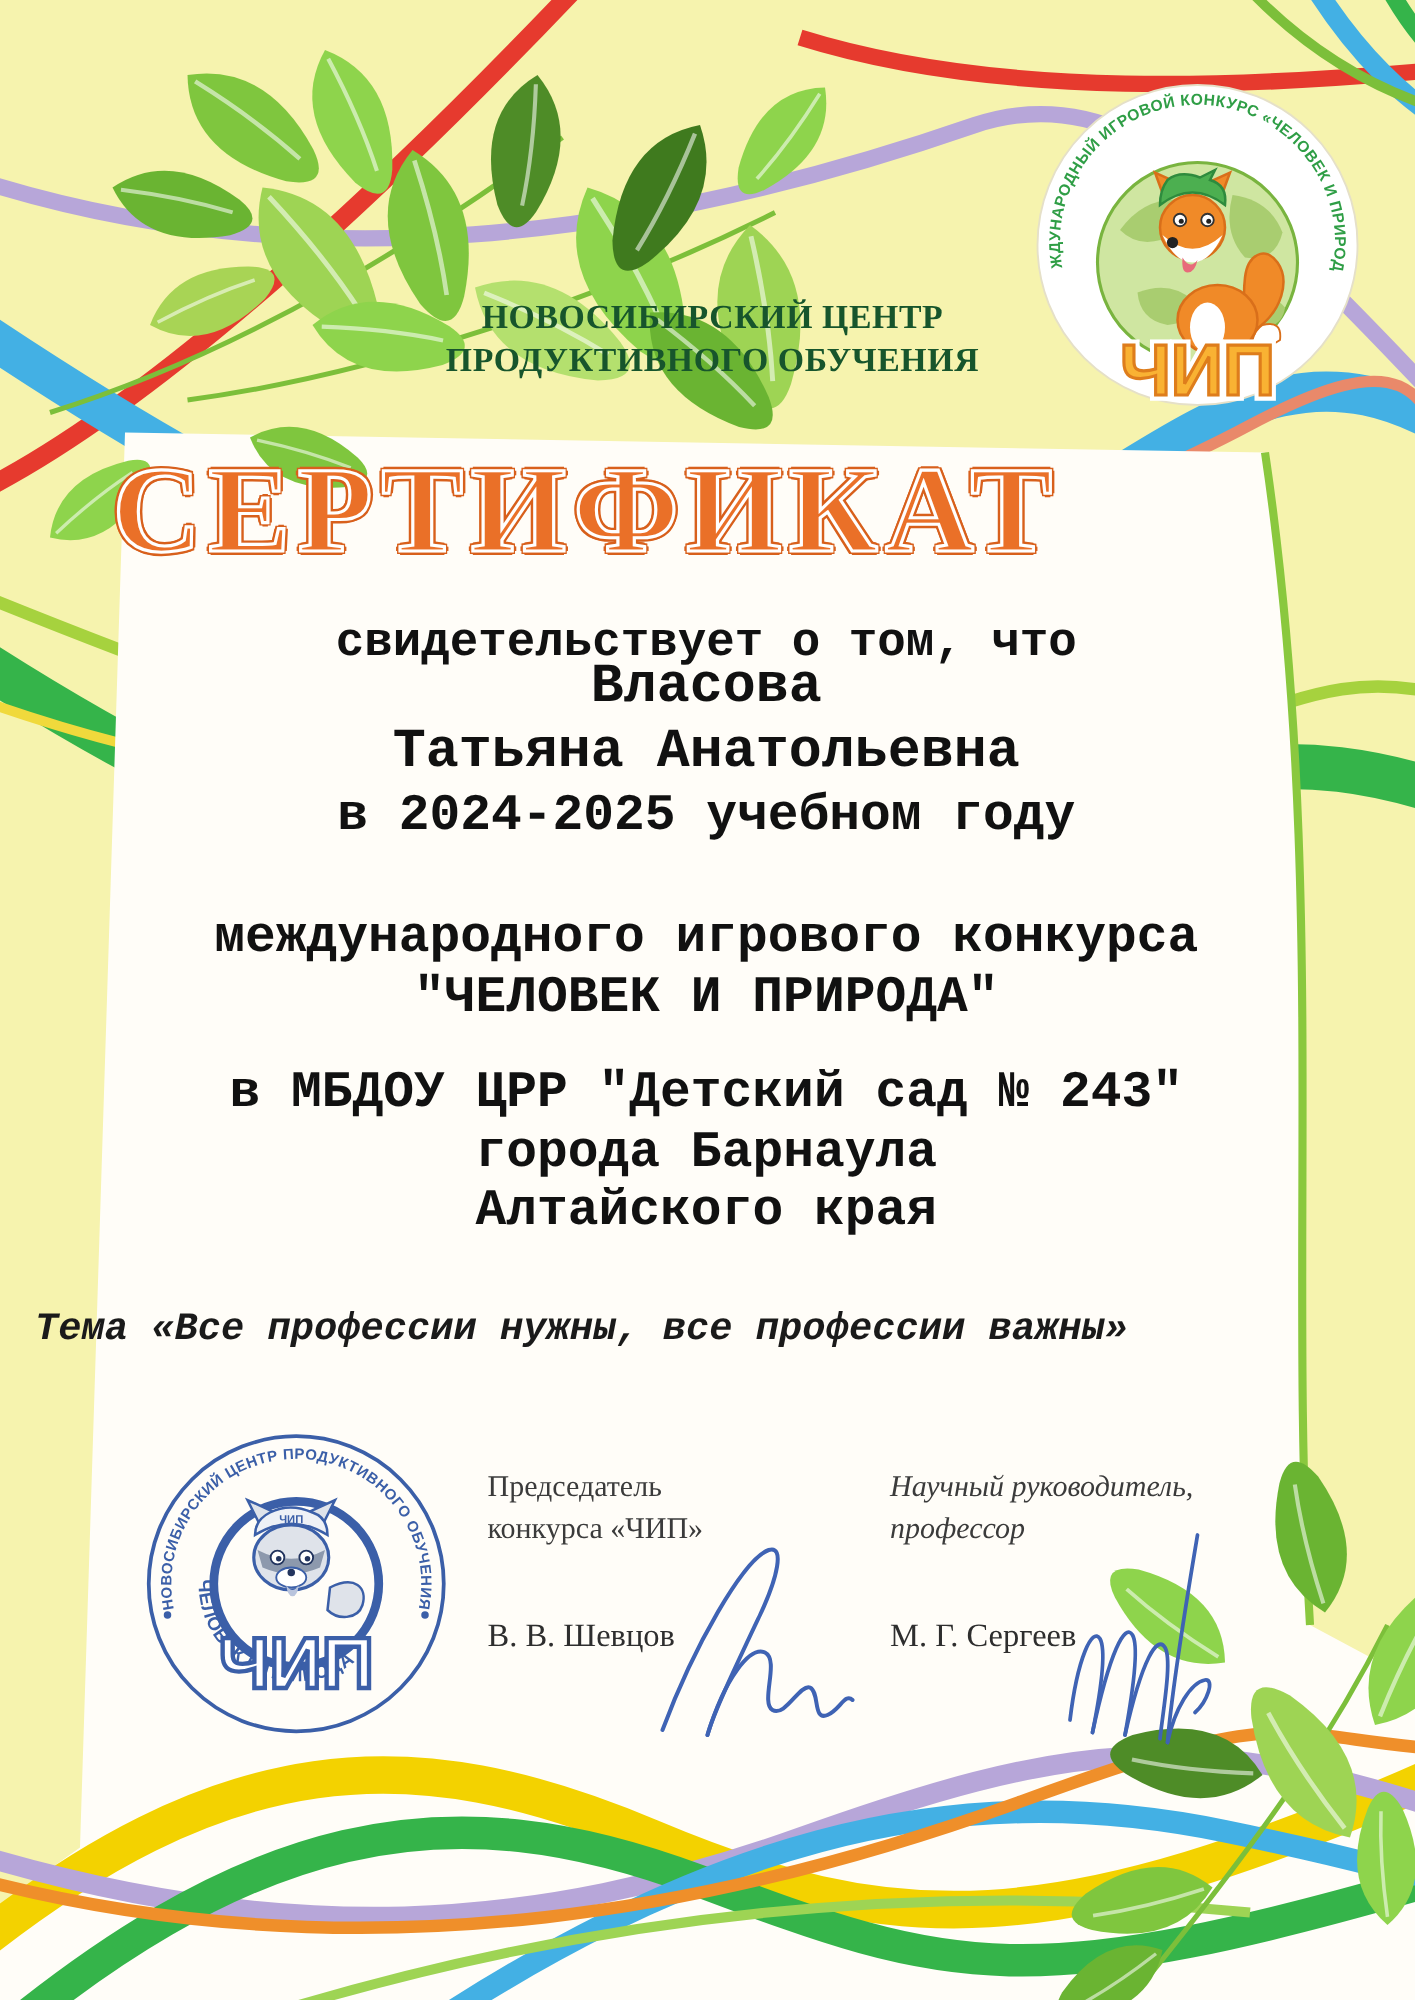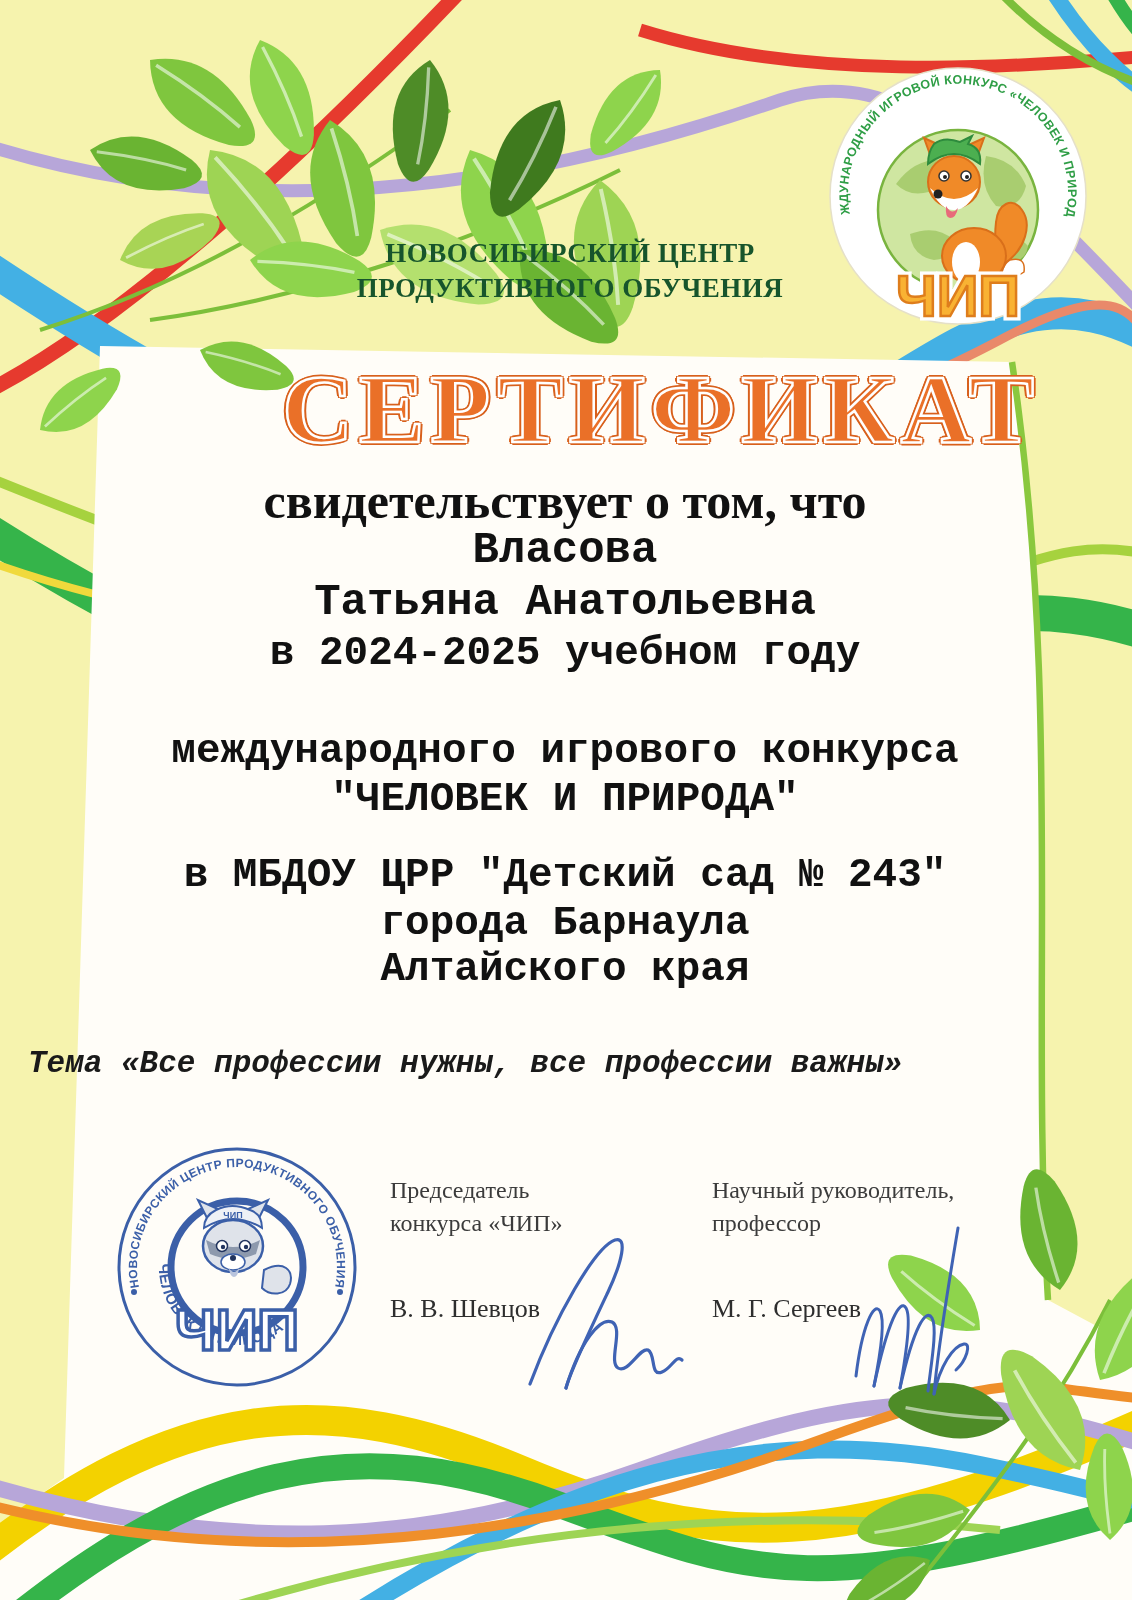--- a/index.html
+++ b/index.html
@@ -9,55 +9,55 @@
     font-family:"Liberation Sans", sans-serif;
   }
   .bg{position:absolute;left:0;top:0;width:1132px;height:1600px;z-index:0;}
   .layer{position:absolute;z-index:3;}
   .org-header{
     left:150px; top:236px; width:840px; text-align:center;
     font-family:"Liberation Serif","DejaVu Serif",serif; font-weight:bold;
     font-size:27px; line-height:1.3; color:#17552c; letter-spacing:.5px;
   }
   .cert-title{
-    left:90px; top:356px; width:950px; text-align:right;
+    left:90px; top:356px; width:950px; text-align:left;
     font-family:"Liberation Serif","DejaVu Serif",serif; font-weight:bold;
     font-size:98px; line-height:1.1; color:#ea7028; letter-spacing:6px;
     -webkit-text-stroke:2.5px #ffffff;
     text-shadow:3.2px 0 #d8601c,-3.2px 0 #d8601c,0 3.2px #d8601c,0 -3.2px #d8601c,
                 2.3px 2.3px #d8601c,-2.3px 2.3px #d8601c,2.3px -2.3px #d8601c,-2.3px -2.3px #d8601c;
     white-space:nowrap;
   }
   .mono{
     font-family:"Liberation Mono","DejaVu Sans Mono",monospace; font-weight:bold;
     color:#111; text-align:center; white-space:nowrap; line-height:1;
   }
   .mline{left:90px; width:950px;}
-  .statement{top:476px; font-size:50px;font-family:Liberation Serif, serif;}
+  .statement{top:496px; font-size:38px;}
   .rname1{top:528px; font-size:44px;}
   .rname2{top:580px; font-size:44px;}
   .bline0{top:633px; font-size:41px;}
   .bline1{top:683px; font-size:41px;}
   .bline2{top:731px; font-size:41px;}
   .bline3{top:779px; font-size:41px;}
   .iline0{top:855px; font-size:41px;}
   .iline1{top:903px; font-size:41px;}
   .iline2{top:949px; font-size:41px;}
   .theme{left:28px; top:1048px; font-size:31px; font-style:italic; color:#1a1a1a; text-align:left;}
   .participants{right:190px; top:1092px; font-size:31px; font-style:italic; color:#1a1a1a; text-align:right;}
   .sig-role{
     width:330px; font-family:"Liberation Serif","DejaVu Serif",serif;
     font-size:24px; line-height:1.38; color:#3b3b3b;
   }
   .sig-name{
     font-family:"Liberation Serif","DejaVu Serif",serif;
     font-size:26px; color:#2e2e2e; white-space:nowrap;
   }
   .role-left{left:390px; top:1174px;}
-  .role-right{left:712px; top:1174px;}
+  .role-right{left:712px; top:1174px;font-style:italic;}
   .name-left{left:390px; top:1294px;}
   .name-right{left:712px; top:1294px;text-align:right;}
   .badge-top{left:826px; top:64px; z-index:2;}
   .stamp{left:112px; top:1142px; z-index:2;}
   .sig-svg{z-index:2;}
   .sigl{left:500px; top:1222px;}
   .sigr{left:838px; top:1216px;}
 </style>
 </head>
 <body>

